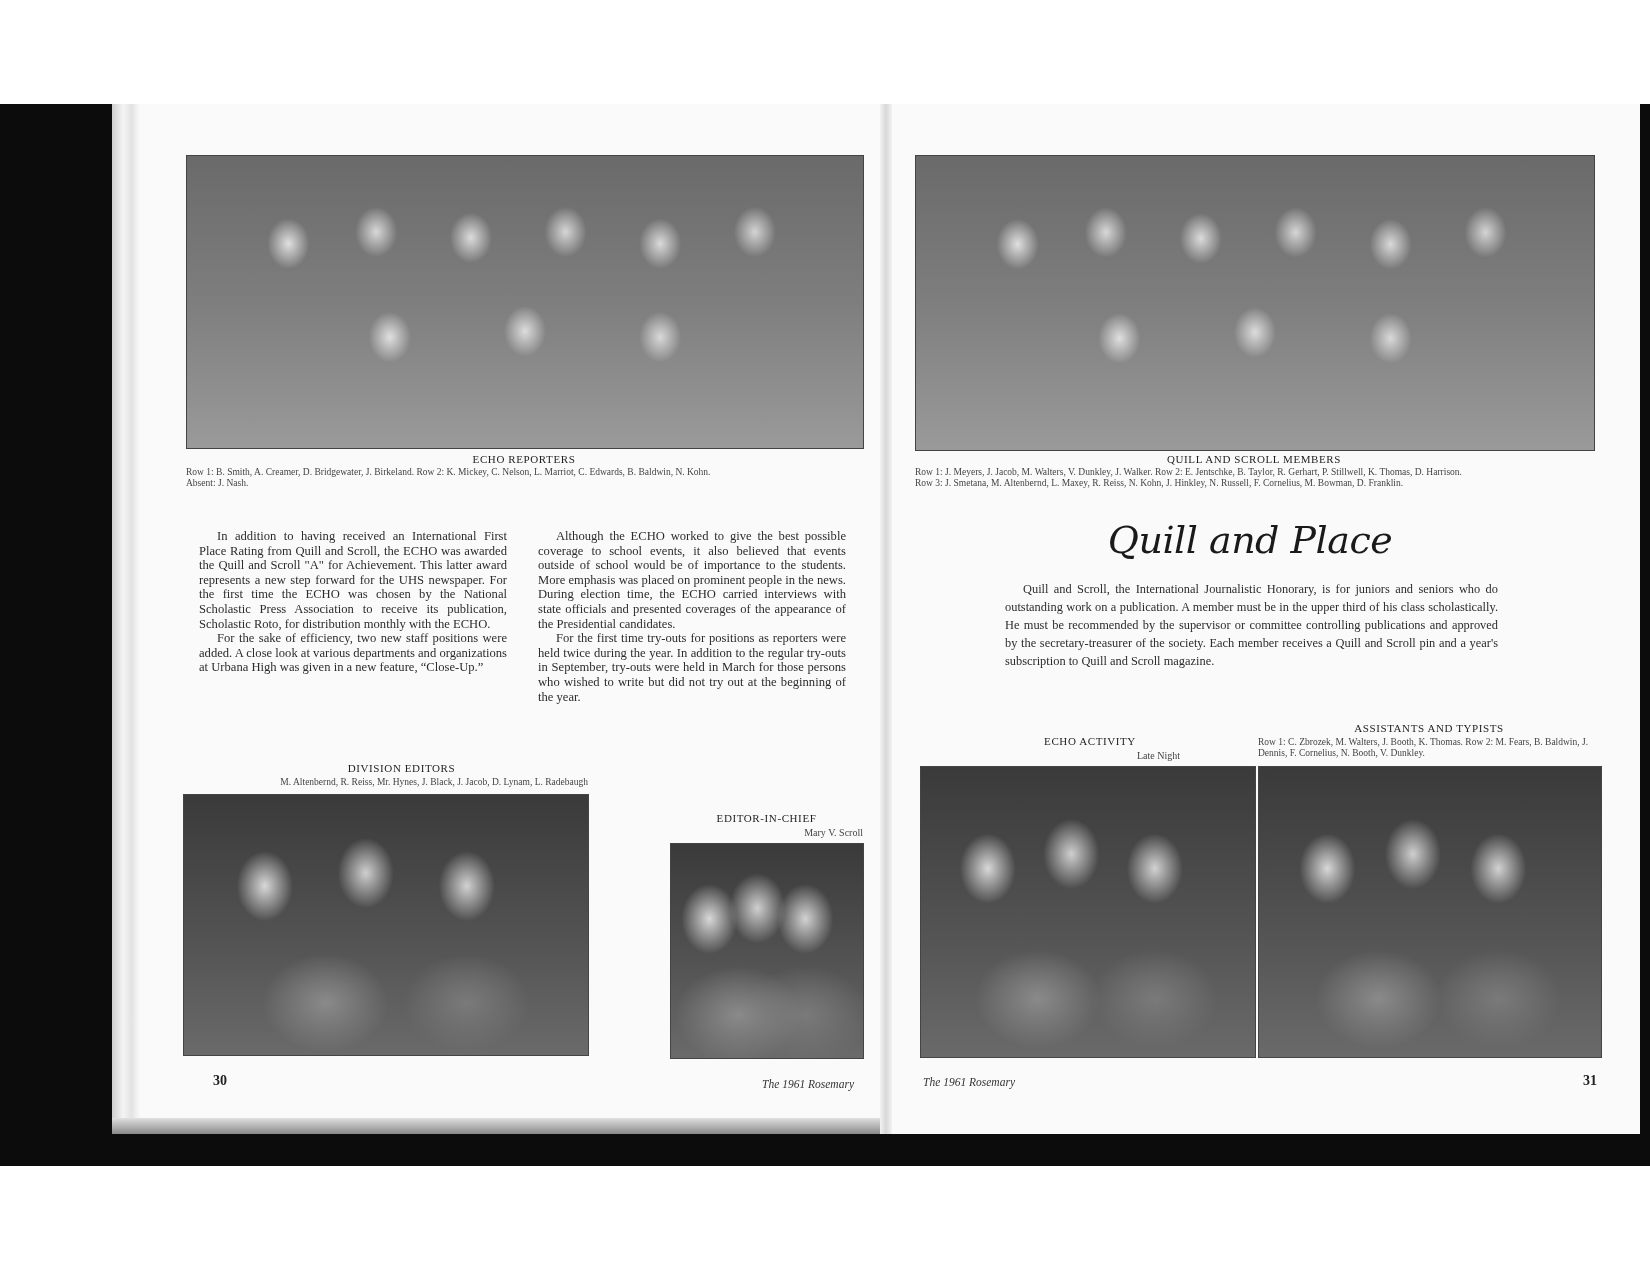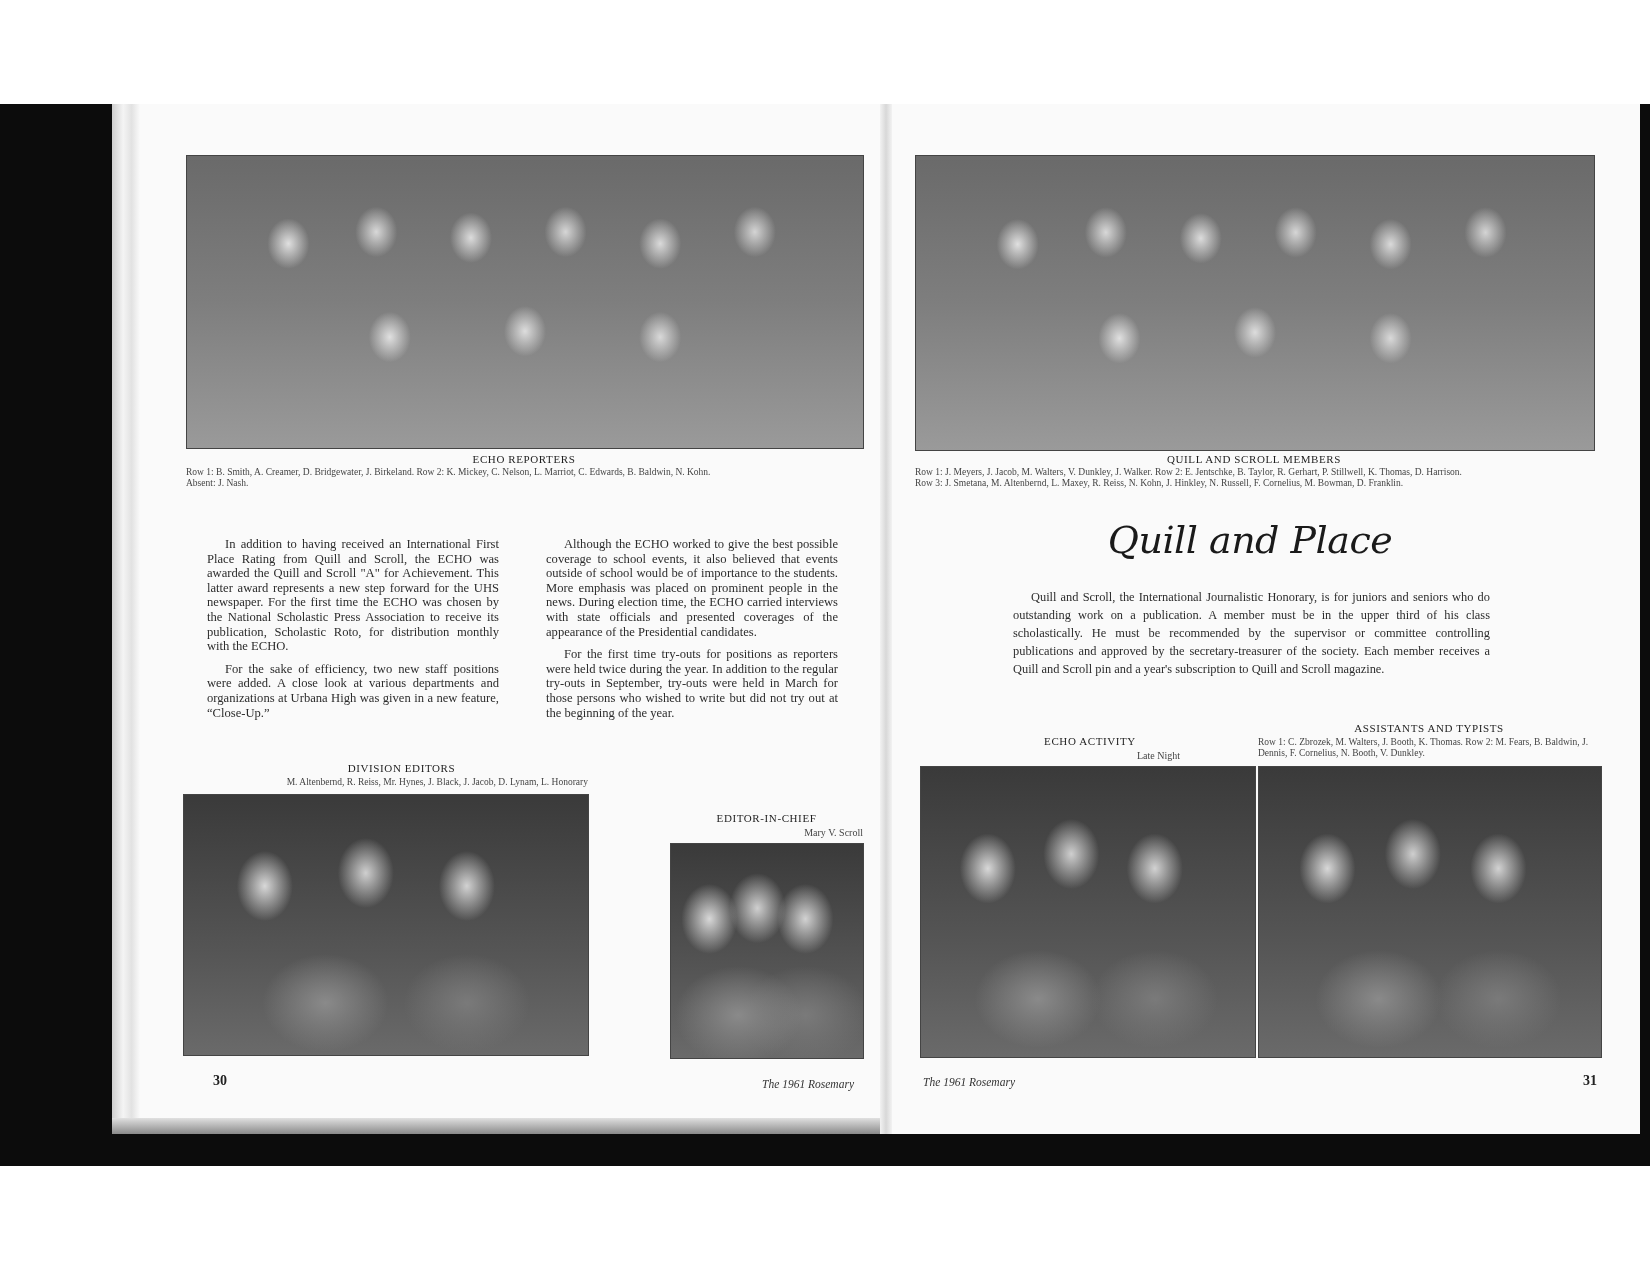--- a/index.html
+++ b/index.html
@@ -36,21 +36,21 @@
       radial-gradient(ellipse 30px 36px at 50% 60%, #dddddd 0, transparent 70%),
       radial-gradient(ellipse 30px 36px at 70% 62%, #d9d9d9 0, transparent 70%),
       linear-gradient(180deg,#6a6a6a,#7e7e7e 50%,#9a9a9a); }
 
   .caption-title { position:absolute; text-align:center; font-size:11px; letter-spacing:0.6px;
     text-transform:uppercase; color:#1e1e1e; }
   .caption-sub { position:absolute; text-align:right; font-size:10px; color:#444; }
   .caption-rows { position:absolute; font-size:9.5px; line-height:11px; color:#444; }
 
   .body-col { position:absolute; font-size:12.6px; line-height:14.6px; text-align:justify; color:#2c2c2c; }
-  .body-col p { margin:8px; text-indent:18px; }
+  .body-col p { margin:0; text-indent:18px; }
 
   .heading-script { position:absolute; font-family:"DejaVu Serif", serif; font-style:italic;
     font-size:38px; color:#1a1a1a; text-align:center; letter-spacing:-0.5px; }
 
   .folio { position:absolute; font-size:14px; font-weight:bold; color:#222; }
   .running-foot { position:absolute; font-size:11.5px; font-style:italic; color:#333; }
 </style>
 </head>
 <body>
 
@@ -71,21 +71,21 @@
 <div class="body-col" style="left:199px;top:529px;width:308px;">
   <p>In addition to having received an International First Place Rating from Quill and Scroll, the ECHO was awarded the Quill and Scroll "A" for Achievement. This latter award represents a new step forward for the UHS newspaper. For the first time the ECHO was chosen by the National Scholastic Press Association to receive its publication, Scholastic Roto, for distribution monthly with the ECHO.</p>
   <p>For the sake of efficiency, two new staff positions were added. A close look at various departments and organizations at Urbana High was given in a new feature, “Close-Up.”</p>
 </div>
 <div class="body-col" style="left:538px;top:529px;width:308px;">
   <p>Although the ECHO worked to give the best possible coverage to school events, it also believed that events outside of school would be of importance to the students. More emphasis was placed on prominent people in the news. During election time, the ECHO carried interviews with state officials and presented coverages of the appearance of the Presidential candidates.</p>
   <p>For the first time try-outs for positions as reporters were held twice during the year. In addition to the regular try-outs in September, try-outs were held in March for those persons who wished to write but did not try out at the beginning of the year.</p>
 </div>
 
 <div class="caption-title" style="left:199px;top:762px;width:405px;">DIVISION EDITORS</div>
-<div class="caption-sub" style="left:183px;top:777px;width:405px;font-size:9.5px;">M. Altenbernd, R. Reiss, Mr. Hynes, J. Black, J. Jacob, D. Lynam, L. Honorary</div>
+<div class="caption-sub" style="left:183px;top:777px;width:405px;font-size:9.5px;">M. Altenbernd, R. Reiss, Mr. Hynes, J. Black, J. Jacob, D. Lynam, L. Radebaugh</div>
 <div class="photo dark" style="left:183px;top:794px;width:404px;height:260px;"></div>
 
 <div class="caption-title" style="left:670px;top:812px;width:193px;">EDITOR-IN-CHIEF</div>
 <div class="caption-sub" style="left:670px;top:827px;width:193px;">Mary V. Scroll</div>
 <div class="photo dark" style="left:670px;top:843px;width:192px;height:214px;"></div>
 
 <div class="folio" style="left:213px;top:1073px;">30</div>
 <div class="running-foot" style="left:762px;top:1078px;">The 1961 Rosemary</div>
 
 <div class="photo mid" style="left:915px;top:155px;width:678px;height:294px;"></div>

